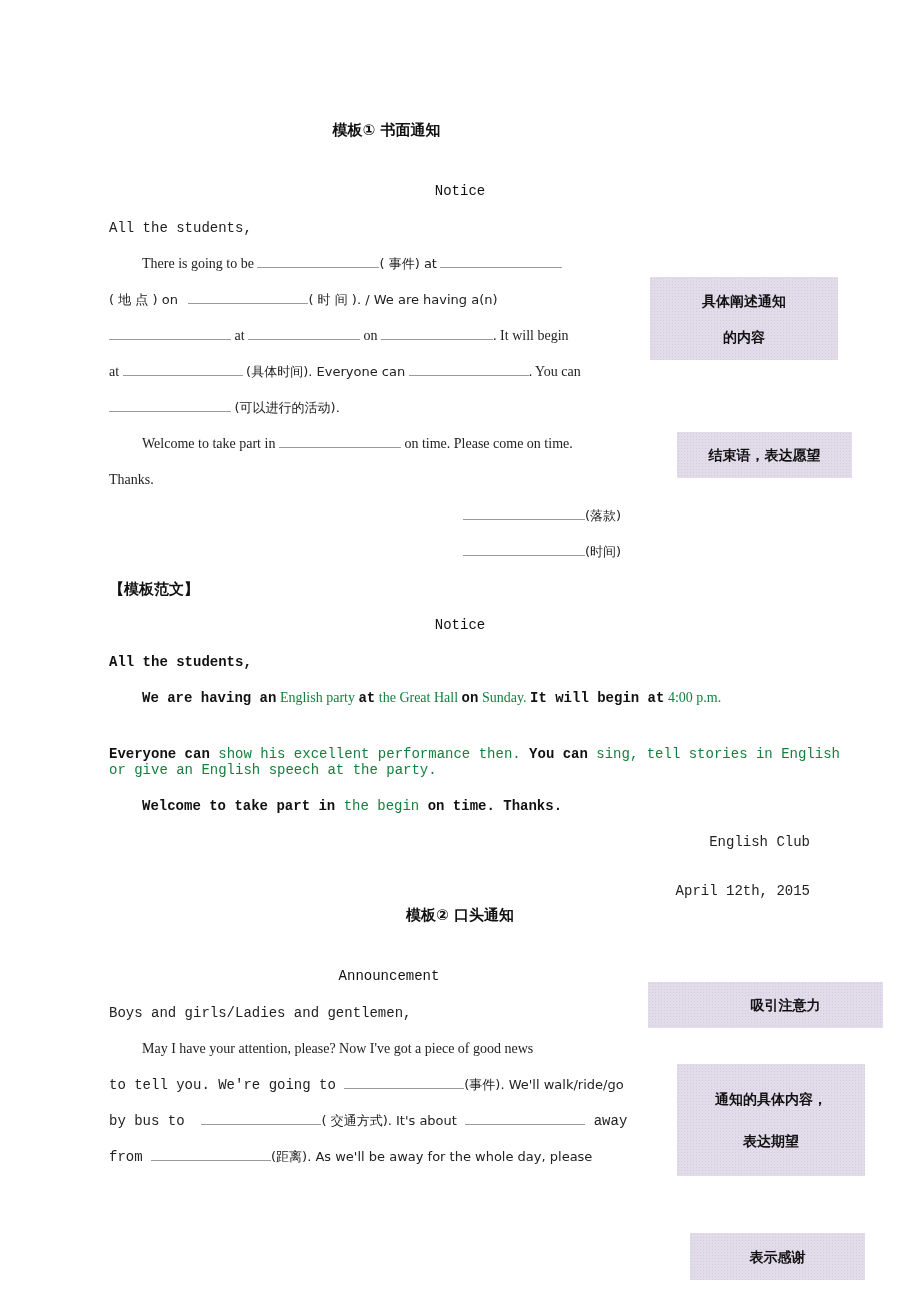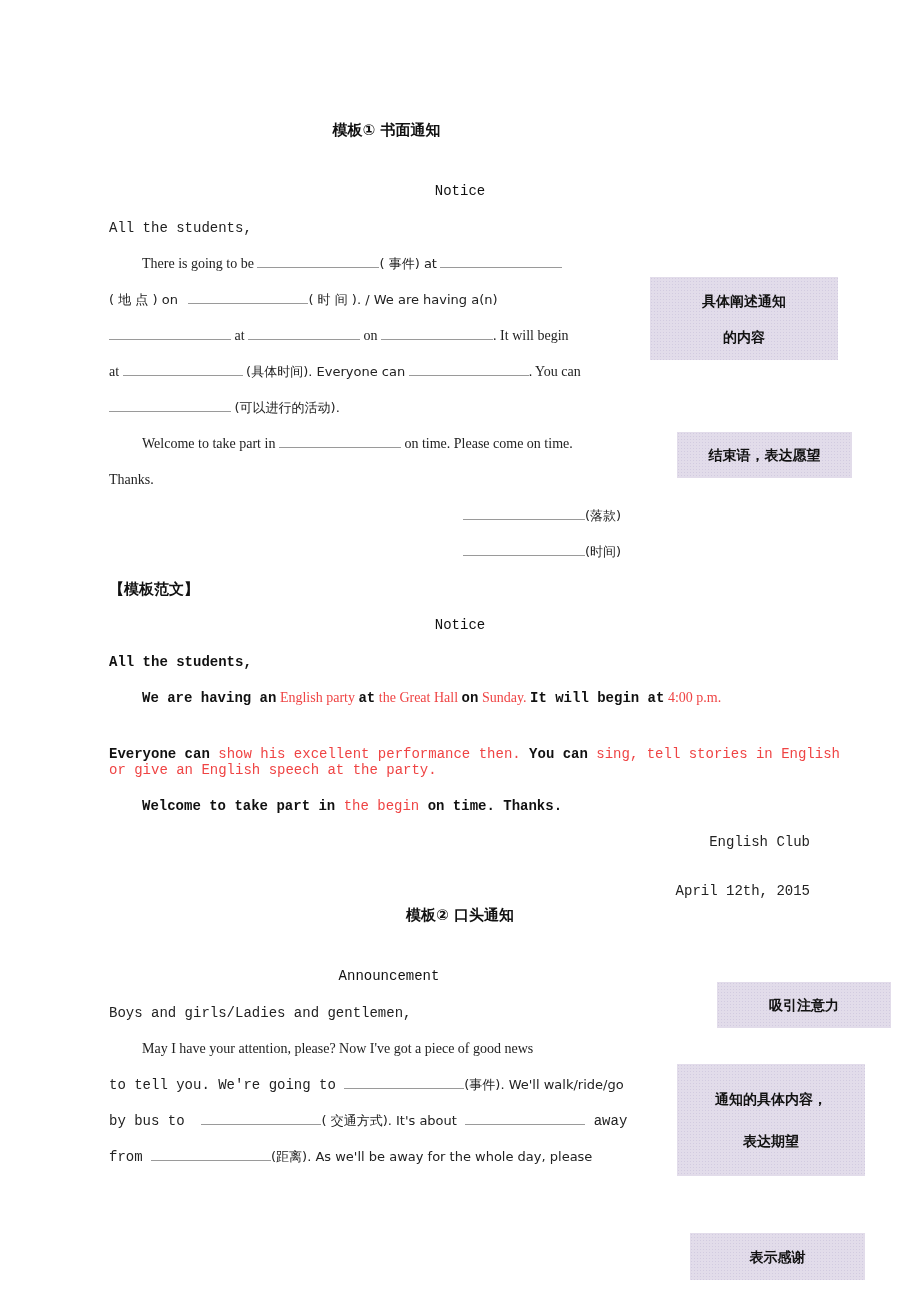--- a/index.html
+++ b/index.html
@@ -6,21 +6,21 @@
   body { width: 920px; height: 1302px; position: relative; overflow: hidden;
          font-family: "Liberation Mono", "DejaVu Sans Mono", monospace; color: #222; }
   .abs { position: absolute; white-space: nowrap; }
   .serif { font-family: "Liberation Serif", "DejaVu Serif", serif; }
   .mono { font-family: "Liberation Mono", "DejaVu Sans Mono", monospace; }
   .t { font-size: 14px; line-height: 18px; }
   .heading { font-family: "DejaVu Sans", sans-serif; font-weight: bold; font-size: 15px; color: #111; }
   .title { font-size: 14px; color: #111; }
   .blank { display: inline-block; border-bottom: 1px solid #9a9a9a; height: 12px; vertical-align: baseline; }
   .b { font-weight: bold; color: #111; }
-  .g { color: #ef4444; }
+  .g { color: #15803d; }
   .callout { position: absolute; background-color: #e2dcea;
              background-image: radial-gradient(#d2cbe0 0.6px, transparent 0.8px);
              background-size: 3px 3px;
              font-family: "DejaVu Sans", sans-serif; font-weight: bold; font-size: 14px; color: #111;
              display: flex; flex-direction: column; align-items: center; justify-content: center; text-align: center; }
   .callout span { display: block; line-height: 36px; }
   .zh { font-family: "DejaVu Sans", sans-serif; font-size: 13px; }
 </style>
 </head>
 <body>
@@ -114,21 +114,21 @@
   <span>by bus to</span>&nbsp;
   <span class="blank" style="width:120px;"></span><span class="zh">( 交通方式).  It's about</span>
   <span class="blank" style="width:120px;"></span>
   <span>away</span>
 </div>
 <div class="abs t mono" style="left:109px;top:1148px;width:568px;overflow:hidden;">
   <span>from</span>
   <span class="blank" style="width:120px;"></span><span class="zh">(距离).  As we'll be away for the whole day, please</span>
 </div>
 
-<div class="callout" style="left:717px;top:982px;width:174px;height:46px;">
+<div class="callout" style="left:648px;top:982px;width:195px;height:46px;padding-left:40px;">
   <span>吸引注意力</span>
 </div>
 <div class="callout" style="left:677px;top:1064px;width:188px;height:112px;gap:6px;">
   <span>通知的具体内容，</span>
   <span>表达期望</span>
 </div>
 <div class="callout" style="left:690px;top:1233px;width:175px;height:47px;">
   <span>表示感谢</span>
 </div>
 

